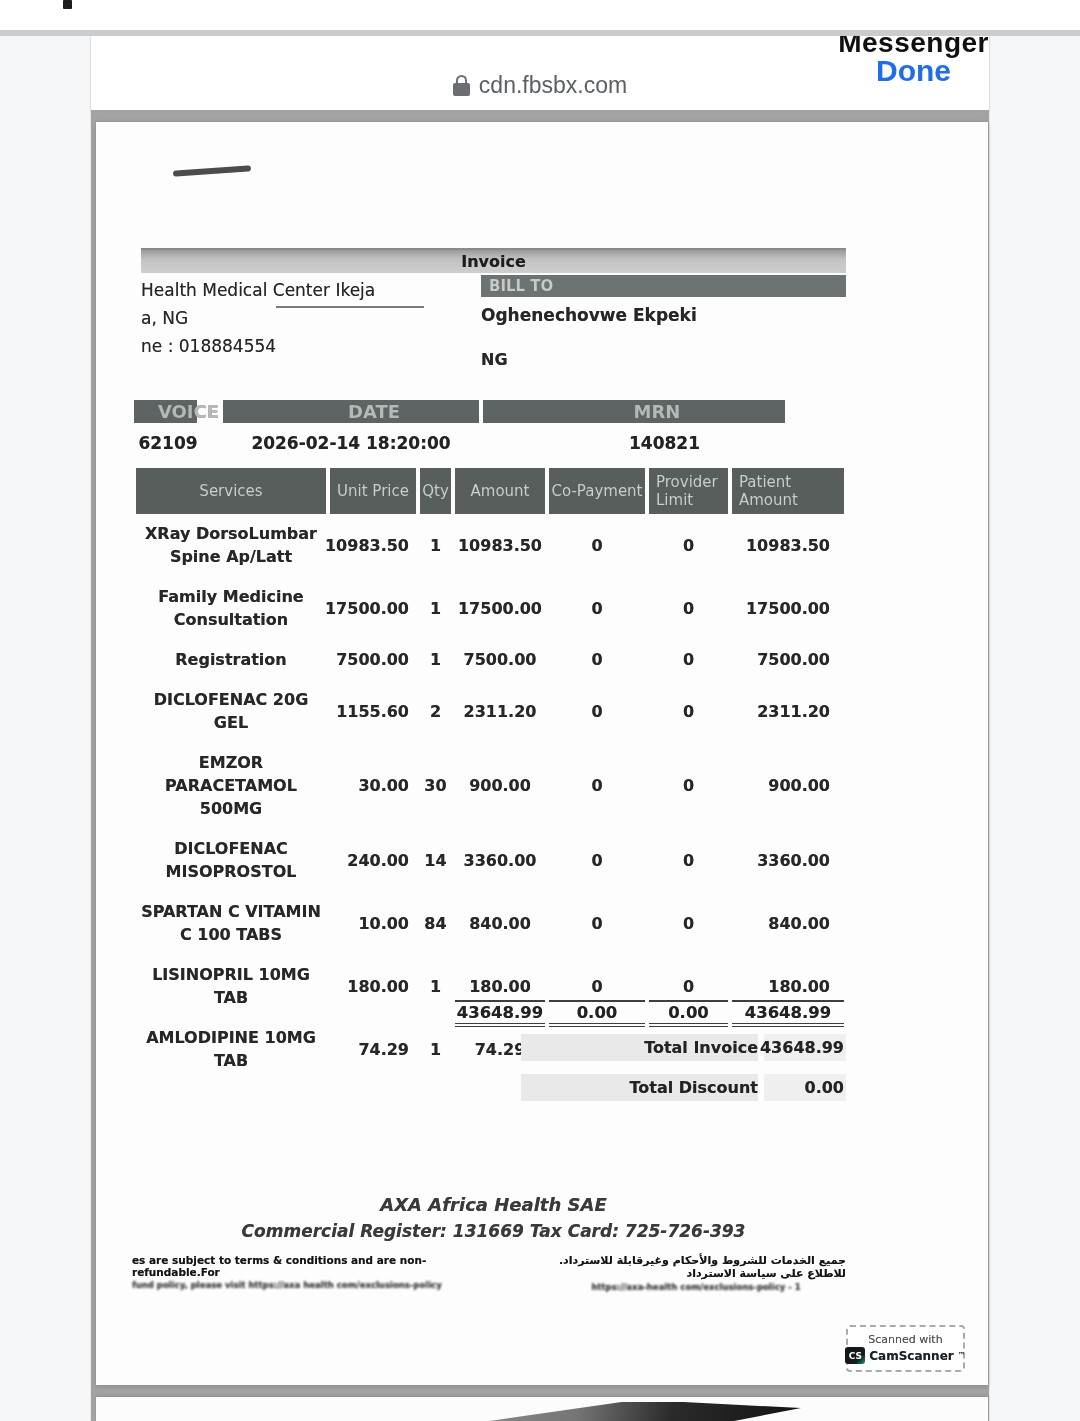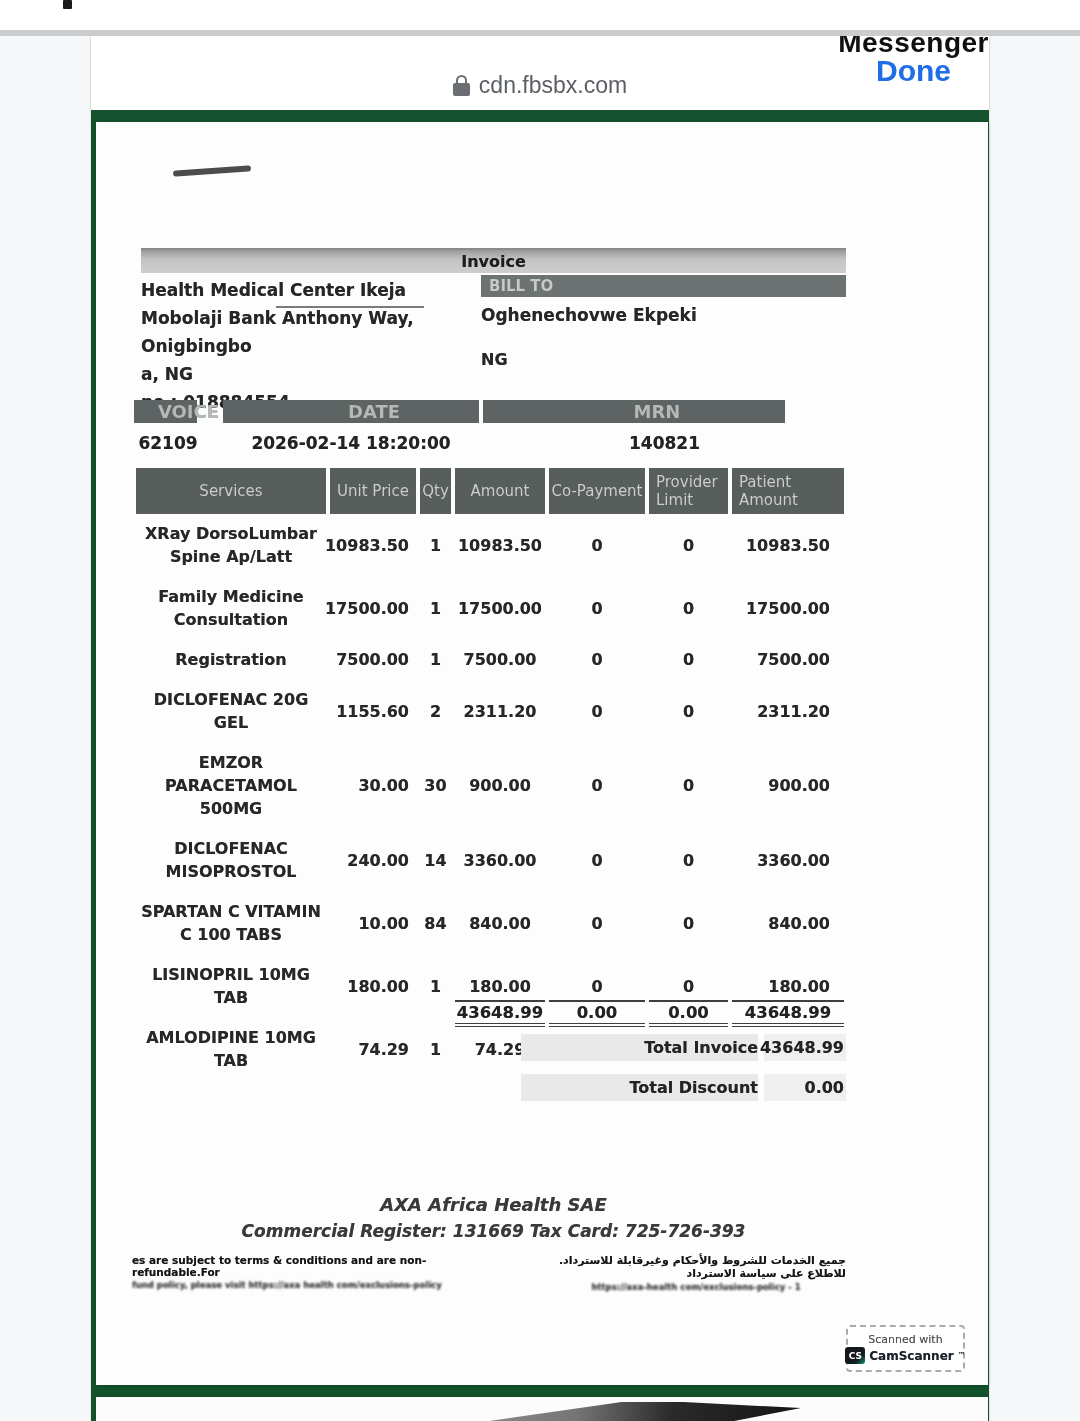--- a/index.html
+++ b/index.html
@@ -22,40 +22,40 @@
   .url-row { position:absolute; top:36px; left:0; width:100%; display:flex; align-items:center;
              justify-content:center; gap:9px; color:#5c6064; }
   .url-text { font-size:23px; color:#5c6064; }
   .lock { width:17px; height:21px; position:relative; display:inline-block; }
   .lock .body { position:absolute; bottom:0; left:0; width:17px; height:13px; background:#6a6e72; border-radius:2px; }
   .lock .shackle { position:absolute; top:0; left:3px; width:11px; height:11px; border:2.5px solid #6a6e72;
                    border-bottom:none; border-radius:6px 6px 0 0; }
   .done-button { position:absolute; top:18px; right:38px; font-size:30px; font-weight:bold; cursor:pointer; }
 
   
-  .page { position:absolute; top:74px; left:0; width:898px; height:1311px; background:#14532d; padding-top:12px; }
+  .page { position:absolute; top:74px; left:0; width:898px; height:1311px; background:#a3a3a3; padding-top:12px; }
 
   .doc-card { position:relative; margin-left:5px; width:892px; height:1263px; background:#fdfdfd;
               box-shadow:0 1px 5px rgba(0,0,0,0.18); color:#2a2a2a;
               font-family:"DejaVu Sans", sans-serif; }
   .doc-card .abs { position:absolute; }
   .scan { text-shadow:0 0 0.6px rgba(60,60,60,0.65); }
 
   
   .pen-stroke { left:77px; top:46px; width:78px; height:6px; background:#4c4c4c; border-radius:3px;
                 transform:rotate(-4deg); }
   .overline-artifact { left:180px; top:184px; width:148px; height:2px; background:#5a5a5a; opacity:.8; }
 
   
   .invoice-bar { left:45px; top:126px; width:705px; height:25px;
                  background:linear-gradient(180deg,#999999 0%, #c3c3c3 40%, #cecece 100%);
                  border-top:2px solid #8a8a8a; text-align:center; font-weight:bold; font-size:16px;
                  color:#1d1d1d; line-height:23px; }
 
-  .provider-block { left:45px; top:154px; width:335px; font-size:17px; font-weight:bold; line-height:28px; color:#262626; }
+  .provider-block { left:45px; top:154px; width:335px; font-size:17px; font-weight:normal; line-height:28px; color:#262626; }
   .billto-bar { left:385px; top:153px; width:365px; height:22px; background:#6d7372; color:#c6cac8;
                 font-size:15px; font-weight:bold; line-height:22px; padding-left:8px; }
   .billto-name { left:385px; top:183px; font-size:17px; font-weight:bold; color:#262626; }
   .billto-country { left:385px; top:228px; font-size:16px; font-weight:bold; color:#262626; }
 
   
   .meta-bar { top:278px; height:23px; background:#5e6463; color:#b5b9b8; font-size:18px; font-weight:bold;
               display:flex; align-items:center; justify-content:center;padding-left:46px; }
   .meta-voice { left:38px; width:63px; }
   .meta-date  { left:127px; width:256px; }
@@ -146,21 +146,20 @@
 
   <div class="page">
     <div class="doc-card scan">
 
       <div class="abs pen-stroke"></div>
 
       <div class="abs invoice-bar">Invoice</div>
 
       <div class="abs provider-block">
         <div>Health Medical Center Ikeja</div>
-        <div>Mobolaji Bank Anthony Way, Onigbingbo</div>
         <div>a, NG</div>
         <div>ne : 018884554</div>
       </div>
       <div class="abs overline-artifact"></div>
 
       <div class="abs billto-bar">BILL TO</div>
       <div class="abs billto-name">Oghenechovwe Ekpeki</div>
       <div class="abs billto-country">NG</div>
 
       <div class="abs meta-bar meta-voice">VOICE</div>

